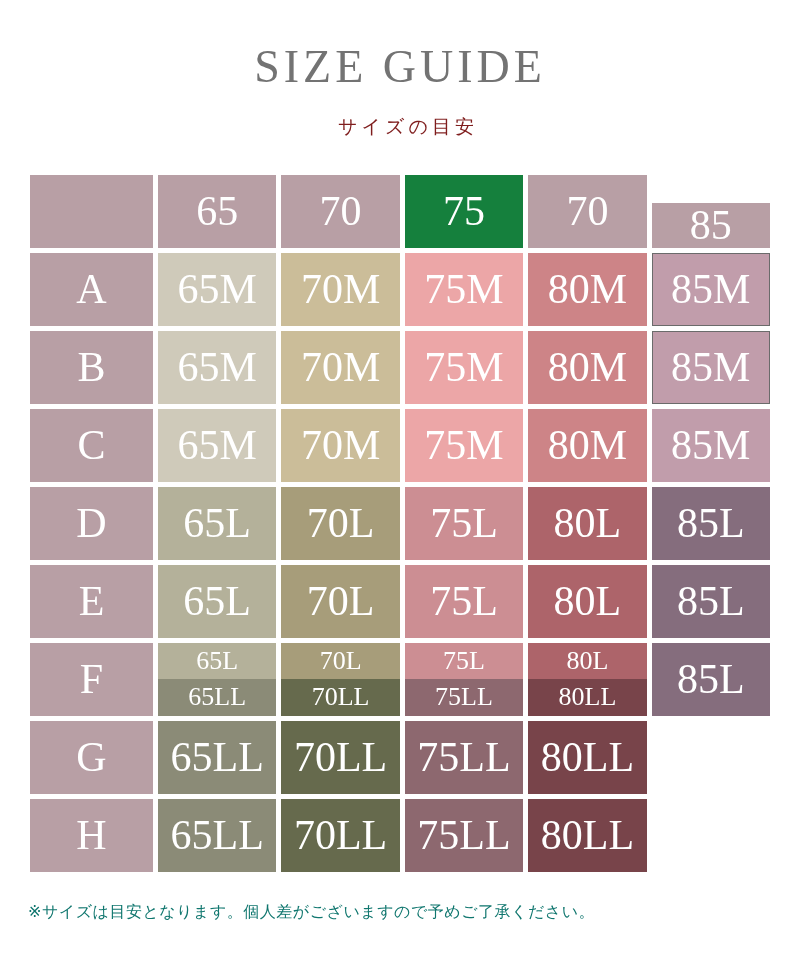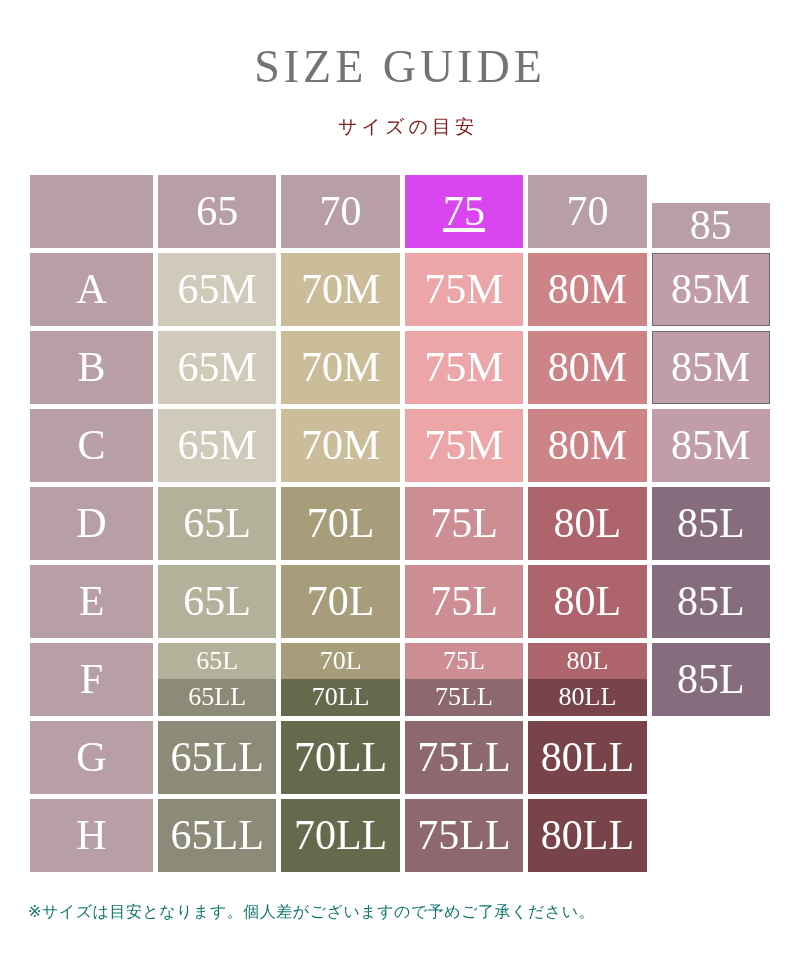--- a/index.html
+++ b/index.html
@@ -80,21 +80,21 @@
 </head>
 <body>
 
 <div class="page">
   <h1 class="page-title">SIZE GUIDE</h1>
   <p class="page-subtitle">サイズの目安</p>
   <div class="size-table">
       <div class="cell header" style="background: rgb(184, 159, 165);"></div>
       <div class="cell header" style="background: rgb(184, 159, 165);">65</div>
       <div class="cell header" style="background: rgb(184, 159, 165);">70</div>
-      <div class="cell header" style="background: #d946ef; text-decoration: underline;">75</div>
+      <div class="cell header" style="background: #15803d;">75</div>
       <div class="cell header" style="background: rgb(184, 159, 165);">70</div>
       <div class="cell header" style="background: rgb(184, 159, 165); margin-top: 28px;">85</div>
       <div class="cell label" style="background: rgb(184, 159, 165);">A</div>
       <div class="cell" style="background: rgb(207, 202, 186);">65M</div>
       <div class="cell" style="background: rgb(203, 189, 153);">70M</div>
       <div class="cell" style="background: rgb(236, 166, 167);">75M</div>
       <div class="cell" style="background: rgb(205, 132, 135);">80M</div>
       <div class="cell" style="background: rgb(193, 157, 171); box-shadow: rgb(107, 107, 107) 0px 0px 0px 1px inset;">85M</div>
       <div class="cell label" style="background: rgb(184, 159, 165);">B</div>
       <div class="cell" style="background: rgb(207, 202, 186);">65M</div>

